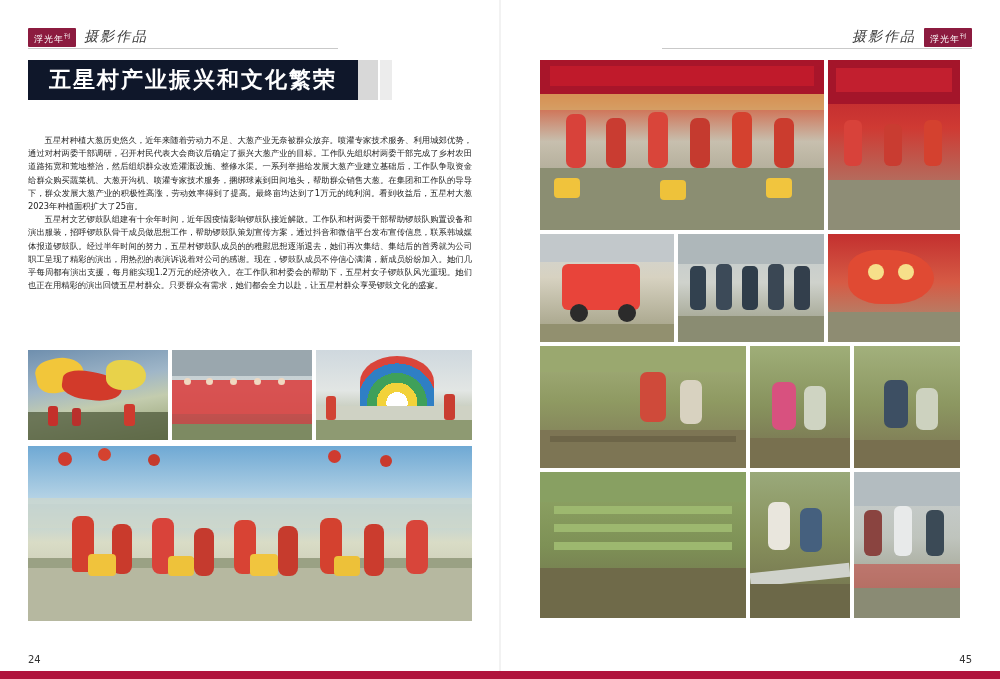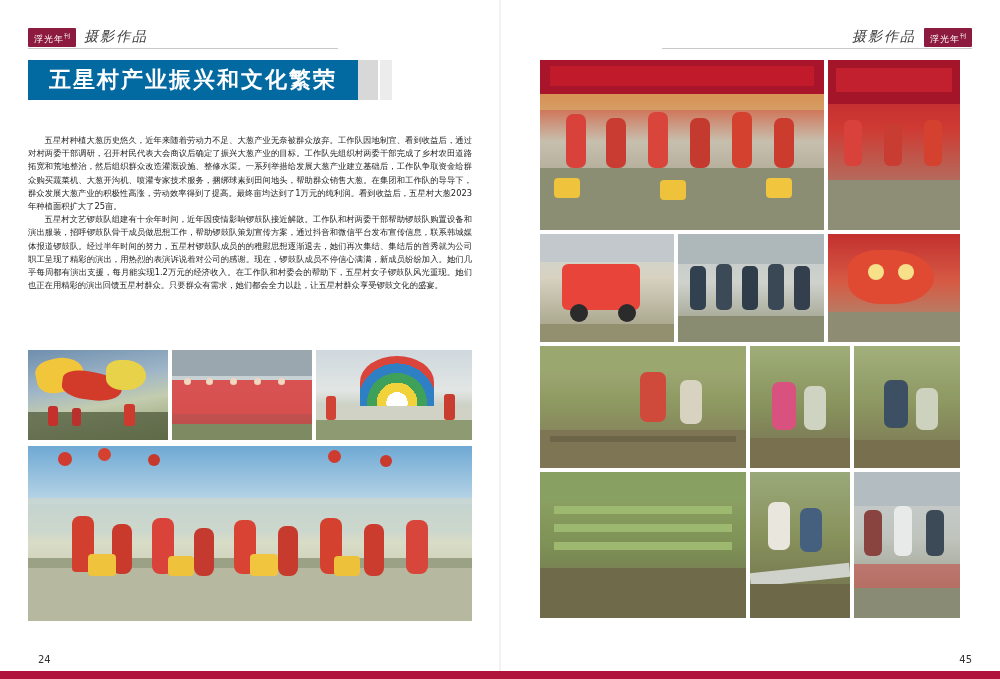--- a/index.html
+++ b/index.html
@@ -30,21 +30,21 @@
   }
   .logo .tiny{font-size:6px;vertical-align:super;letter-spacing:0;}
   .head-label{font-size:14px;color:#3a3a3a;letter-spacing:2px;font-style:italic;}
   .rule{position:absolute;height:1px;background:#c9c9c9;top:48px;}
   .rule-left{left:28px;width:310px;}
   .rule-right{right:28px;width:310px;}
 
   
   .title-band{
     position:absolute;left:28px;top:60px;width:330px;height:40px;
-    background:#0369a1;
+    background:#0f172a;
     display:flex;align-items:center;justify-content:center;
   }
   .title-band .title-text{
     color:#ffffff;font-size:22px;font-weight:bold;letter-spacing:2px;
     font-family:"DejaVu Sans","Liberation Sans",sans-serif;
     white-space:nowrap;
   }
   .title-deco{
     position:absolute;left:358px;top:60px;width:20px;height:40px;background:#d8d8d8;
   }
@@ -65,21 +65,21 @@
   }
   .body-text p{margin:0 0 0 0;text-indent:2em;}
 
   
   .photo{position:absolute;overflow:hidden;background:#c8c8c8;}
   .dot{position:absolute;border-radius:50%;}
   .blob{position:absolute;border-radius:40% 60% 55% 45%;}
   .streak{position:absolute;}
 
   
-  .folio{position:absolute;bottom:14px;font-size:10px;color:#333;margin-left:10px;}
+  .folio{position:absolute;bottom:14px;font-size:10px;color:#333;}
   .folio-left{left:28px;}
   .folio-right{right:28px;}
   .bottom-bar{position:absolute;left:0;bottom:0;width:1000px;height:8px;background:#b0143c;}
   .gutter{position:absolute;left:499px;top:0;width:2px;height:679px;background:#f2f2f2;}
 </style>
 </head>
 <body>
 
 <div class="page">
 
@@ -92,21 +92,21 @@
     <div class="rule rule-left"></div>
 
     <div class="title-band">
       <span class="title-text">五星村产业振兴和文化繁荣</span>
     </div>
     <div class="title-deco"></div>
     <div class="title-deco2"></div>
 
 
     <div class="body-text">
-      <p>五星村种植大葱历史悠久，近年来随着劳动力不足、大葱产业无奈被群众放弃。工作队因地制宜、看到收益后，通过对村两委干部调研，召开村民代表大会商议后确定了振兴大葱产业的目标。工作队先组织村两委干部完成了乡村农田道路拓宽和荒地整治，然后组织群众改造灌溉设施、整修水渠。一系列举措给发展大葱产业建立基础后，工作队争取资金给群众购买蔬菜机、大葱开沟机、喷灌专家技术服务，捆绑球素到田间地头，帮助群众销售大葱。在集团和工作队的导导下，群众发展大葱产业的积极性高涨，劳动效率得到了提高。最终亩均达到了1万元的纯利润。看到收益后，五星村大葱2023年种植面积扩大了25亩。</p>
+      <p>五星村种植大葱历史悠久，近年来随着劳动力不足、大葱产业无奈被群众放弃。喷灌专家技术服务、利用城郊优势，通过对村两委干部调研，召开村民代表大会商议后确定了振兴大葱产业的目标。工作队先组织村两委干部完成了乡村农田道路拓宽和荒地整治，然后组织群众改造灌溉设施、整修水渠。一系列举措给发展大葱产业建立基础后，工作队争取资金给群众购买蔬菜机、大葱开沟机、喷灌专家技术服务，捆绑球素到田间地头，帮助群众销售大葱。在集团和工作队的导导下，群众发展大葱产业的积极性高涨，劳动效率得到了提高。最终亩均达到了1万元的纯利润。看到收益后，五星村大葱2023年种植面积扩大了25亩。</p>
       <p>五星村文艺锣鼓队组建有十余年时间，近年因疫情影响锣鼓队接近解散。工作队和村两委干部帮助锣鼓队购置设备和演出服装，招呼锣鼓队骨干成员做思想工作，帮助锣鼓队策划宣传方案，通过抖音和微信平台发布宣传信息，联系韩城媒体报道锣鼓队。经过半年时间的努力，五星村锣鼓队成员的的稚慰思想逐渐退去，她们再次集结、集结后的首秀就为公司职工呈现了精彩的演出，用热烈的表演诉说着对公司的感谢。现在，锣鼓队成员不停信心满满，新成员纷纷加入。她们几乎每周都有演出支援，每月能实现1.2万元的经济收入。在工作队和村委会的帮助下，五星村女子锣鼓队风光重现。她们也正在用精彩的演出回馈五星村群众。只要群众有需求，她们都会全力以赴，让五星村群众享受锣鼓文化的盛宴。</p>
     </div>
 
     <div class="photo" style="left:28px;top:350px;width:140px;height:90px;background:linear-gradient(170deg,#6f8fae 0%,#9fb6c8 38%,#c3ccae 60%,#8f9b6d 100%);">
       <div class="blob" style="left:8px;top:8px;width:48px;height:34px;background:#f2c63a;transform:rotate(-12deg);"></div>
       <div class="blob" style="left:34px;top:22px;width:60px;height:28px;background:#d23a2a;transform:rotate(8deg);"></div>
       <div class="blob" style="left:78px;top:10px;width:40px;height:30px;background:#e8d24a;"></div>
       <div class="streak" style="left:0;top:62px;width:140px;height:28px;background:#4f5a3b;opacity:.75;"></div>
       <div class="dot" style="left:20px;top:56px;width:10px;height:20px;background:#c4302b;border-radius:3px;"></div>
       <div class="dot" style="left:44px;top:58px;width:9px;height:18px;background:#b9302c;border-radius:3px;"></div>

